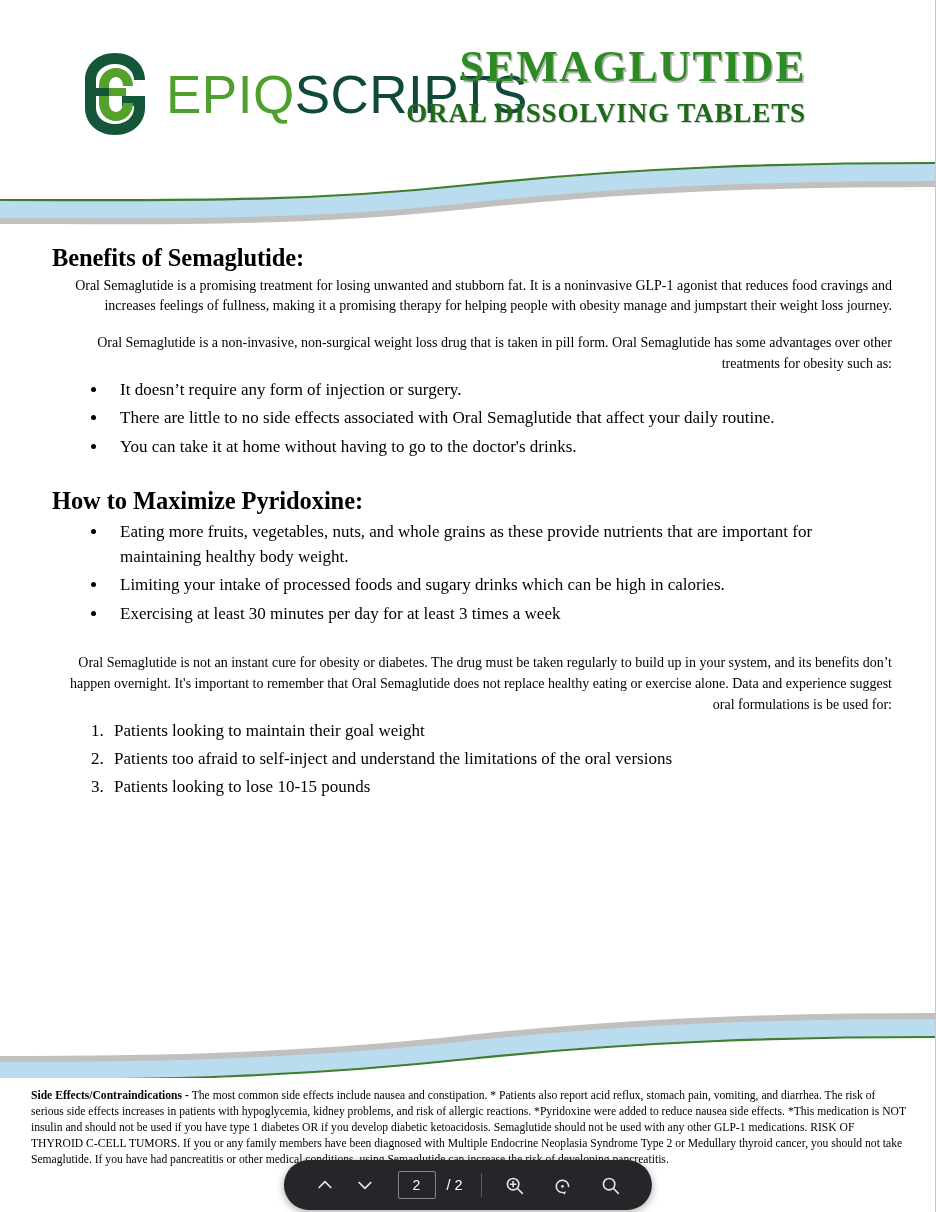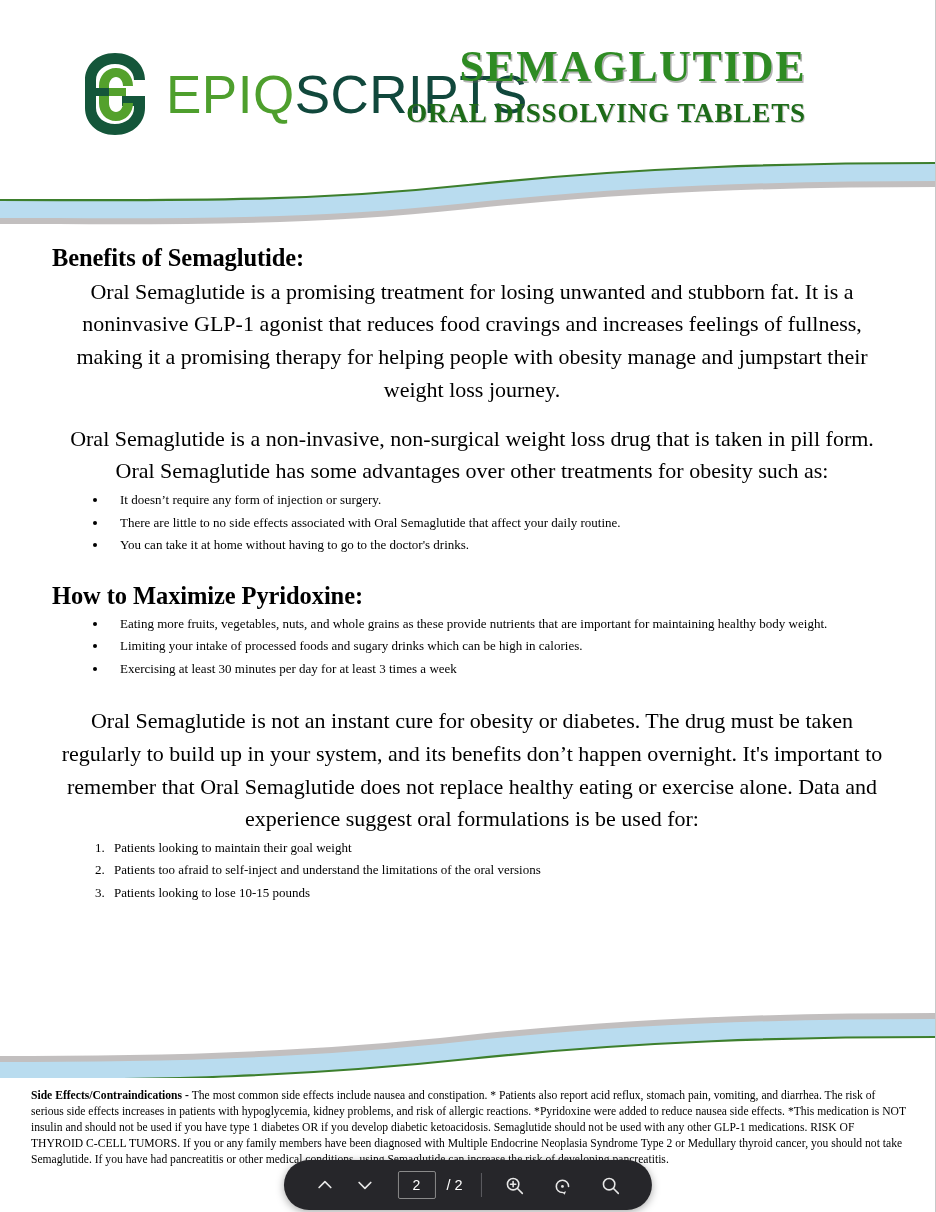--- a/index.html
+++ b/index.html
@@ -99,34 +99,34 @@
   }
   h2.section-title {
     font-size: 24.5px;
     font-weight: bold;
     margin: 0 0 2px 0;
     line-height: 1.25;
     letter-spacing: -0.1px;
   }
   .section + .section { margin-top: 27px; }
   p.para {
-    font-size: 22px;
+    font-size: 14px;
     line-height: 1.49;
     margin: 0 0 0 0;
-    text-align: center;
+    text-align: right;
   }
   p.para + p.para { margin-top: 16px; }
   ul.bullets, ol.numbers {
     margin: 2px 0 0 0;
     padding-left: 56px;
   }
   ul.bullets { list-style: disc; }
   ol.numbers { list-style: decimal; }
   ul.bullets li, ol.numbers li {
-    font-size: 13px;
+    font-size: 17px;
     line-height: 1.49;
     margin-bottom: 3px;
     padding-left: 12px;
   }
   ol.numbers li { padding-left: 6px; }
 
   
   .footer {
     position: absolute;
     left: 31px;

